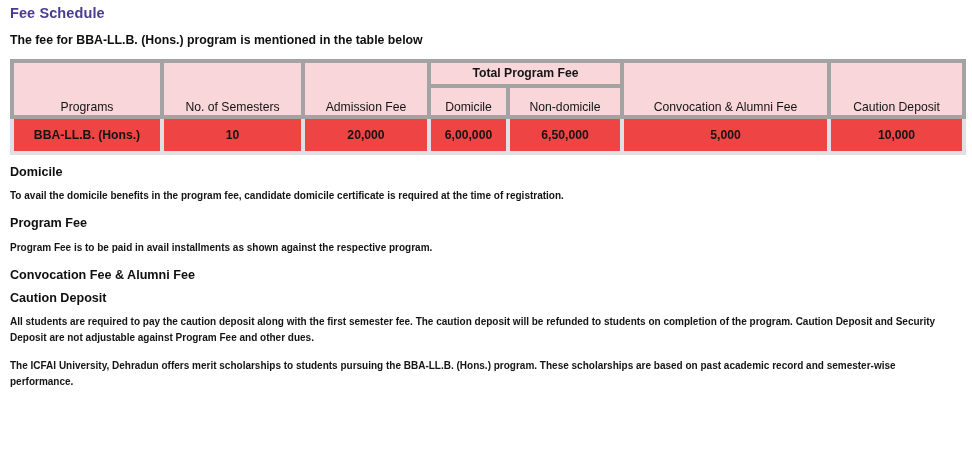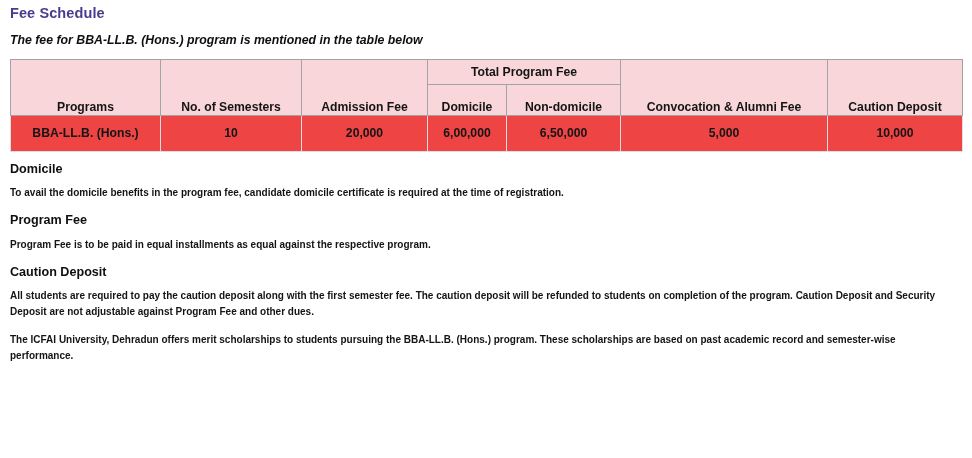--- a/index.html
+++ b/index.html
@@ -34,42 +34,41 @@
     margin: 0 0 9px 0;
     letter-spacing: 0.1px;
   }
 
   .intro-line {
     font-size: 12.3px;
     font-weight: bold;
     color: #0f0f0f;
     margin: 12px 0 11px 0;
     line-height: 1.25;
-    font-style: italic;
   }
 
   
   table.fee-table {
     border-collapse: collapse;
     table-layout: fixed;
     width: 952px;
     margin: 0;
     border: 1px solid #e3c3c7;
   }
   table.fee-table td,
   table.fee-table th {
-    border: 1px solid #a3a3a3;
+    border: 4px solid #a3a3a3;
     padding: 0;
     margin: 0;
   }
   .hdr-cell {
     background: #f9d6da;
     color: #141414;
     font-size: 12.2px;
-    font-weight: bold;
+    font-weight: normal;
     text-align: center;
     vertical-align: bottom;
     padding: 4px 4px 8px 4px;
     line-height: 1.2;
   }
   .hdr-group {
     background: #f9d6da;
     color: #141414;
     font-size: 12.2px;
     font-weight: bold;
@@ -168,22 +167,23 @@
       </tr>
     </tbody>
   </table>
 
   <div class="sections">
 
     <h2 class="sec-head">Domicile</h2>
     <p class="sec-body">To avail the domicile benefits in the program fee, candidate domicile certificate is required at the time of registration.</p>
 
     <h2 class="sec-head">Program Fee</h2>
-    <p class="sec-body">Program Fee is to be paid in equal installments as equal against the respective program.</p>
+    <p class="sec-body">Program Fee is to be paid in avail installments as shown against the respective program.</p>
 
+    <h2 class="sec-head">Convocation Fee &amp; Alumni Fee</h2>
 
     <h2 class="sec-head">Caution Deposit</h2>
     <p class="sec-body">All students are required to pay the caution deposit along with the first semester fee. The caution deposit will be refunded to students on completion of the program. Caution Deposit and Security Deposit are not adjustable against Program Fee and other dues.</p>
 
     <p class="sec-body last">The ICFAI University, Dehradun offers merit scholarships to students pursuing the BBA-LL.B. (Hons.) program. These scholarships are based on past academic record and semester-wise performance.</p>
 
   </div>
 
 </div>
 

